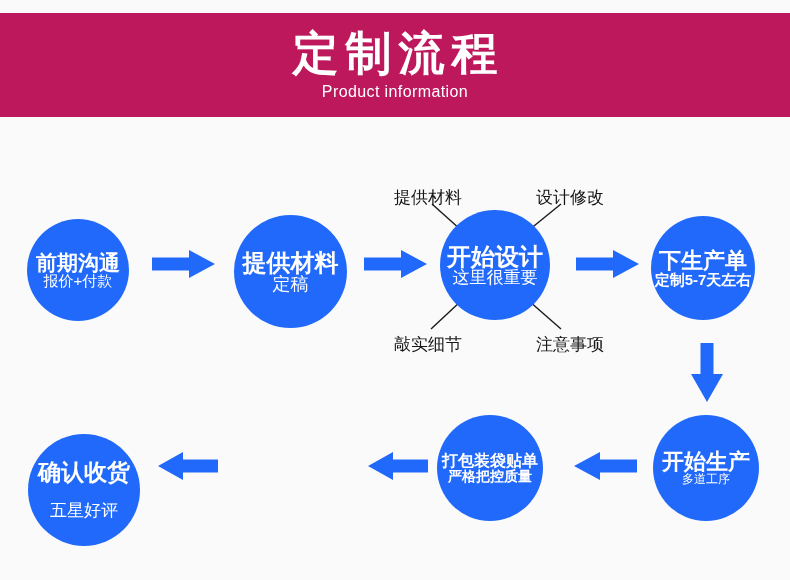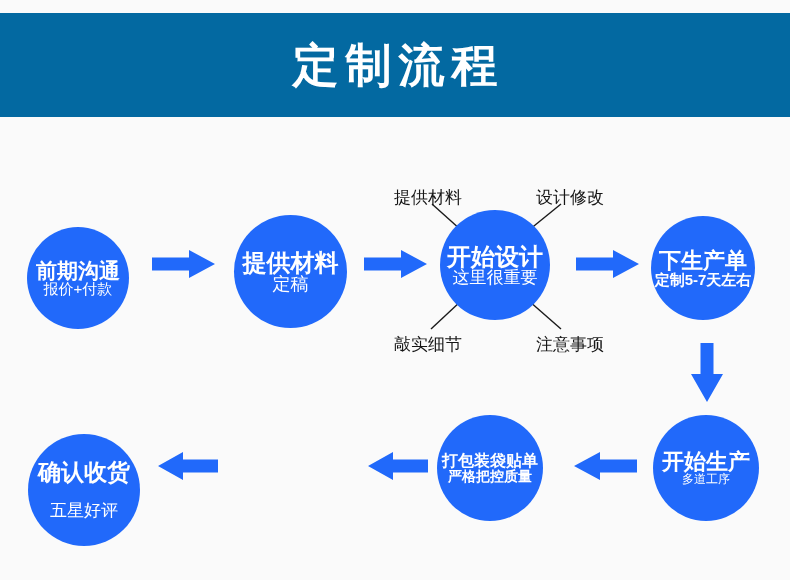--- a/index.html
+++ b/index.html
@@ -9,21 +9,21 @@
     height: 580px;
     background: #fafafa;
     font-family: "Liberation Sans", "DejaVu Sans", sans-serif;
     overflow: hidden;
   }
   
   .banner {
     position: absolute;
     left: 0; top: 13px;
     width: 790px; height: 104px;
-    background: #0369a1;
+    background: #be185d;
     color: #ffffff;
     display: flex;
     flex-direction: column;
     align-items: center;
     justify-content: center;
   }
   .banner-title {
     font-size: 46px;
     font-weight: 800;
     letter-spacing: 7px;
@@ -65,21 +65,21 @@
     display: flex;
     flex-direction: column;
     align-items: center;
     justify-content: center;
     text-align: center;
     z-index: 2;
     line-height: 1;
   }
   .node .t { font-weight: 700; }
   .node .s { font-weight: 400; }
-  .n1 { left: 27px;  top: 227px; width: 102px; height: 102px; }
+  .n1 { left: 27px;  top: 219px; width: 102px; height: 102px; }
   .n1 .t { font-size: 21px; } .n1 .s { font-size: 15px; }
   .n2 { left: 234px; top: 215px; width: 113px; height: 113px; }
   .n2 .t { font-size: 24px; } .n2 .s { font-size: 18px; }
   .n3 { left: 440px; top: 210px; width: 110px; height: 110px; }
   .n3 .t { font-size: 24px; } .n3 .s { font-size: 17px; }
   .n4 { left: 651px; top: 216px; width: 104px; height: 104px; }
   .n4 .t { font-size: 22px; } .n4 .s { font-size: 15px; font-weight: 700; }
   .n5 { left: 653px; top: 415px; width: 106px; height: 106px; }
   .n5 .t { font-size: 22px; } .n5 .s { font-size: 12px; }
   .n6 { left: 437px; top: 415px; width: 106px; height: 106px; text-align: right; }
@@ -100,20 +100,21 @@
   .al2 { left: 368px; top: 452px; }
   .al3 { left: 158px; top: 452px; }
 </style>
 </head>
 <body>
 
 <div class="page">
 
   <div class="banner">
     <div class="banner-title">定制流程</div>
+    <div class="banner-sub">Product information</div>
   </div>
 
   <svg class="connectors" viewBox="0 0 790 580">
     <line x1="432" y1="204" x2="461" y2="230" stroke="#1a1a1a" stroke-width="1.4"></line>
     <line x1="561" y1="204" x2="529" y2="230" stroke="#1a1a1a" stroke-width="1.4"></line>
     <line x1="461" y1="301" x2="431" y2="329" stroke="#1a1a1a" stroke-width="1.4"></line>
     <line x1="529" y1="301" x2="561" y2="329" stroke="#1a1a1a" stroke-width="1.4"></line>
   </svg>
 
   <div class="anno anno-tl">提供材料</div>

